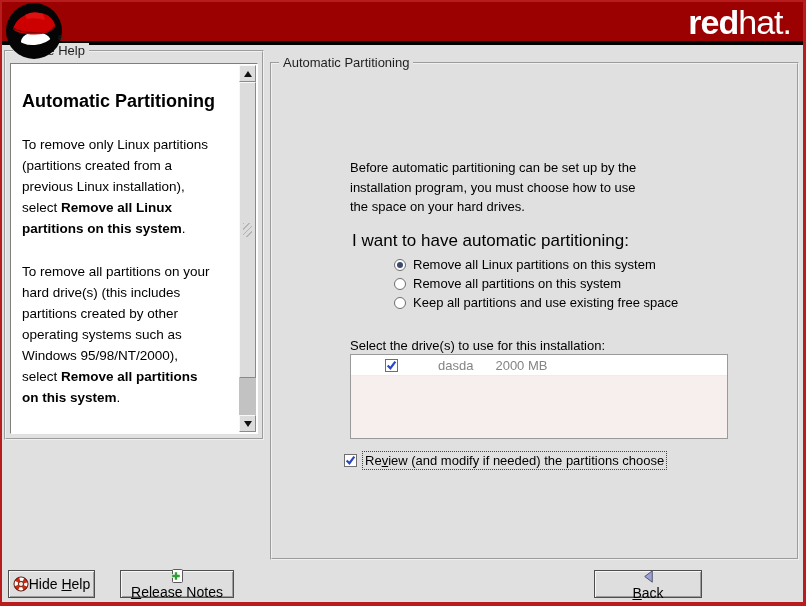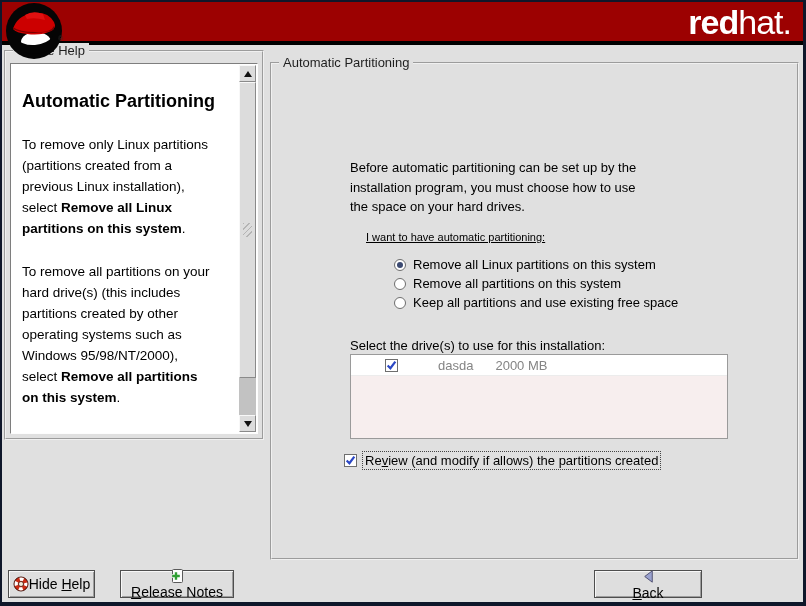--- a/index.html
+++ b/index.html
@@ -1,20 +1,20 @@
 <!DOCTYPE html>
 <html style="--banner-red: #9c0101; --bg: #e0e0e0; --dot: #3c4a72; --check: #2b47c4; --listpink: #f7eeee;"><head>
 <meta charset="utf-8">
 <style>
   :root{
     --banner-red:#9c0101; --bg:#e0e0e0; --dot:#3c4a72; --check:#2b47c4; --listpink:#f7eeee;
   }
   *{box-sizing:border-box; margin:0; padding:0;}
   body{font-family:"Liberation Sans","DejaVu Sans",sans-serif; background:#555;}
-  .screen{position:relative; width:806px; height:606px; background:#0f172a; overflow:hidden;}
+  .screen{position:relative; width:806px; height:606px; background:#b91c1c; overflow:hidden;}
   .inner{position:absolute; left:2px; top:2px; width:801px; height:600px; background:var(--bg);}
 
   
   .banner{position:absolute; left:0; top:0; width:100%; height:43px; background:var(--banner-red); border-bottom:4px solid #000;}
   .wordmark{position:absolute; right:12px; top:1px; color:#fff; font-size:34px; letter-spacing:-1px;}
   .wordmark .bold{font-weight:bold;}
   .wordmark .light{font-weight:normal;}
   .logo{position:absolute; left:3px; top:0; width:58px; height:58px; z-index:6;}
   .regmark{position:absolute; left:56px; top:33px; z-index:7; color:#2a2a2a; font-size:7px;}
 
@@ -39,21 +39,21 @@
   .sb-up{top:0;} .sb-down{bottom:0;}
   .tri-up{width:0; height:0; border-left:4px solid transparent; border-right:4px solid transparent; border-bottom:6px solid #101010;}
   .tri-down{width:0; height:0; border-left:4px solid transparent; border-right:4px solid transparent; border-top:6px solid #101010;}
   .sb-thumb{position:absolute; left:0; top:17px; width:17px; height:296px; background:#dcdcdc;
             border:1px solid; border-color:#f8f8f8 #8a8a8a #8a8a8a #f8f8f8;}
   .grip{position:absolute; left:3px; top:50%; margin-top:-7px; width:9px; height:14px;
         background:repeating-linear-gradient(135deg,#b4b4b4 0 1px,transparent 1px 4px);}
 
   
   .intro{position:absolute; left:78px; top:94px; width:370px; font-size:13px; line-height:19.5px; color:#000; white-space:pre-line;}
-  .prompt{position:absolute; left:94px; top:167px; font-size:11px; color:#000;text-decoration:underline;}
+  .prompt{position:absolute; left:80px; top:167px; font-size:17px; color:#000;}
   .radio-group{position:absolute; left:122px; top:191px;}
   .radio-row{display:flex; align-items:center; height:19px; gap:7px;}
   .radio{width:12px; height:12px; border-radius:50%; background:#fff; border:1px solid #6e6e6e;
          display:flex; align-items:center; justify-content:center; flex:0 0 auto;}
   .radio.sel::after{content:""; width:6px; height:6px; border-radius:50%; background:var(--dot);}
   .radio-label{font-size:13px; color:#000;}
   .drives-label{position:absolute; left:78px; top:274px; font-size:13px; color:#000;}
   .listbox{position:absolute; left:78px; top:290px; width:378px; height:85px; background:var(--listpink); border:1px solid #9a9a9a;}
   .drive-row{display:flex; align-items:center; height:21px; background:#fff; border-bottom:1px solid #ececec; font-size:13px; color:#848484;}
   .cb{width:13px; height:13px; background:#fff; border:1px solid #6e6e6e; display:flex; align-items:center; justify-content:center; flex:0 0 auto;}
@@ -165,21 +165,21 @@
             <span class="drive-size">2000 MB</span>
           </div>
         </div>
 
       <div class="review-row">
         <div class="cb">
           <svg width="11" height="11" viewBox="0 0 10 10">
             <path d="M1.5 5 L4 7.5 L8.5 1.5" stroke="#2b47c4" stroke-width="2" fill="none"></path>
           </svg>
         </div>
-        <span class="review-label"><span>Re</span><span class="key">v</span><span>iew (and modify if allows) the partitions created</span></span>
+        <span class="review-label"><span>Re</span><span class="key">v</span><span>iew (and modify if needed) the partitions choose</span></span>
       </div>
     </div>
 
     <div class="btn btn-hide-help">
       <svg class="icon16" viewBox="0 0 16 16">
         <circle cx="8" cy="8" r="7" fill="#cc2b13" stroke="#40120a" stroke-width="1"></circle>
         <circle cx="8" cy="8" r="4.8" fill="none" stroke="#ffffff" stroke-width="3.2" stroke-dasharray="3.77 3.77" stroke-dashoffset="1.9"></circle>
         <circle cx="8" cy="8" r="2.5" fill="#f4ead9" stroke="#40120a" stroke-width="0.8"></circle>
       </svg>
       <span><span>Hide </span><span class="key">H</span><span>elp</span></span>

